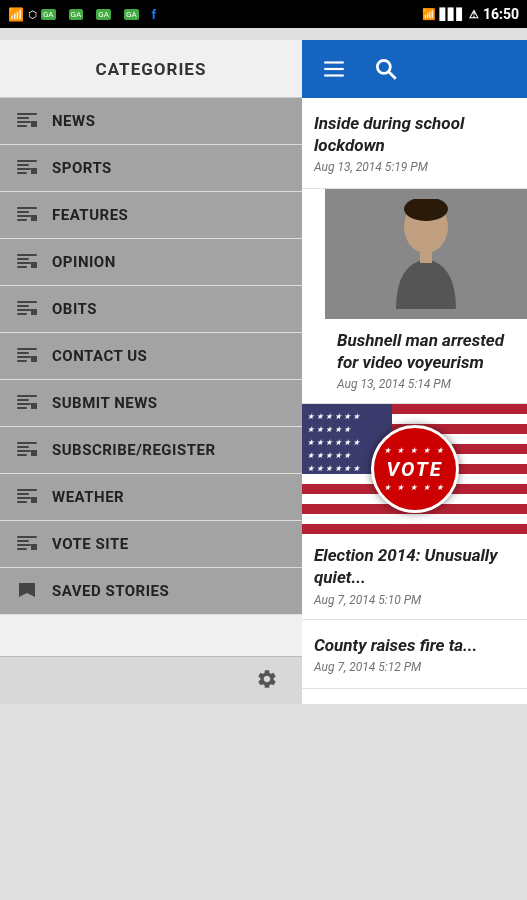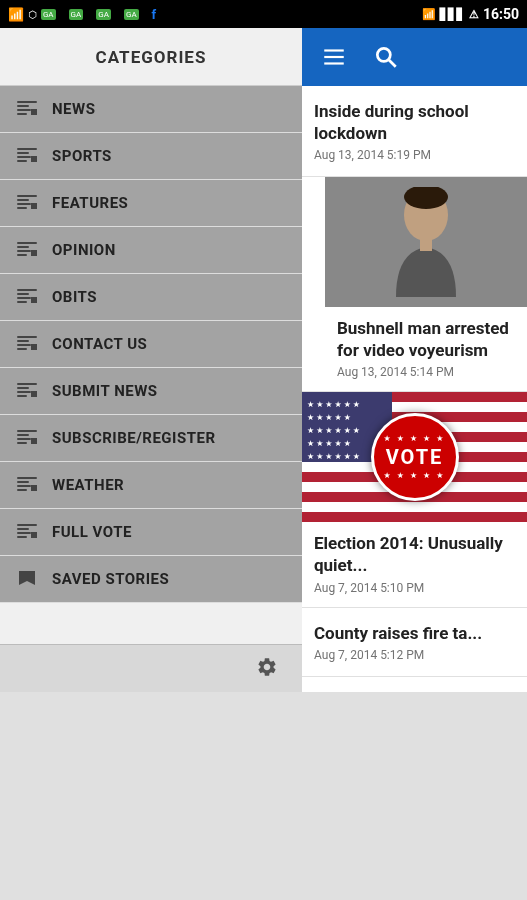--- a/index.html
+++ b/index.html
@@ -34,20 +34,21 @@
       color: #fff;
       font-size: 11px;
     }
 
     
     .main-container {
       width: 527px;
       height: 664px;
       display: flex;
       position: relative;
+      margin-top: 12px;
     }
 
     
     .sidebar {
       width: 302px;
       height: 100%;
       background: #f0f0f0;
       display: flex;
       flex-direction: column;
       flex-shrink: 0;
@@ -118,20 +119,21 @@
     }
 
     
     .content-panel {
       flex: 1;
       height: 100%;
       background: #fff;
       display: flex;
       flex-direction: column;
       overflow: hidden;
+      font-style: italic;
     }
 
     
     .top-bar {
       height: 58px;
       background: #1565C0;
       display: flex;
       align-items: center;
       padding: 0 8px;
       gap: 4px;
@@ -370,21 +372,21 @@
       <div class="sidebar-item">
         <div class="sidebar-item-icon">
           <svg viewBox="0 0 20 16" xmlns="http://www.w3.org/2000/svg">
             <rect x="0" y="0" width="20" height="2" rx="1"></rect>
             <rect x="0" y="4" width="12" height="2" rx="1"></rect>
             <rect x="0" y="8" width="14" height="2" rx="1"></rect>
             <rect x="0" y="12" width="10" height="2" rx="1"></rect>
             <rect x="14" y="8" width="6" height="6" rx="0"></rect>
           </svg>
         </div>
-        <span class="sidebar-item-label">FULL VOTE</span>
+        <span class="sidebar-item-label">VOTE SITE</span>
       </div>
 
       <div class="sidebar-item">
         <div class="sidebar-item-icon">
           <svg viewBox="0 0 20 16" xmlns="http://www.w3.org/2000/svg">
             <path d="M2 0 L18 0 L18 14 L10 10 L2 14 Z"></path>
           </svg>
         </div>
         <span class="sidebar-item-label">SAVED STORIES</span>
       </div>

